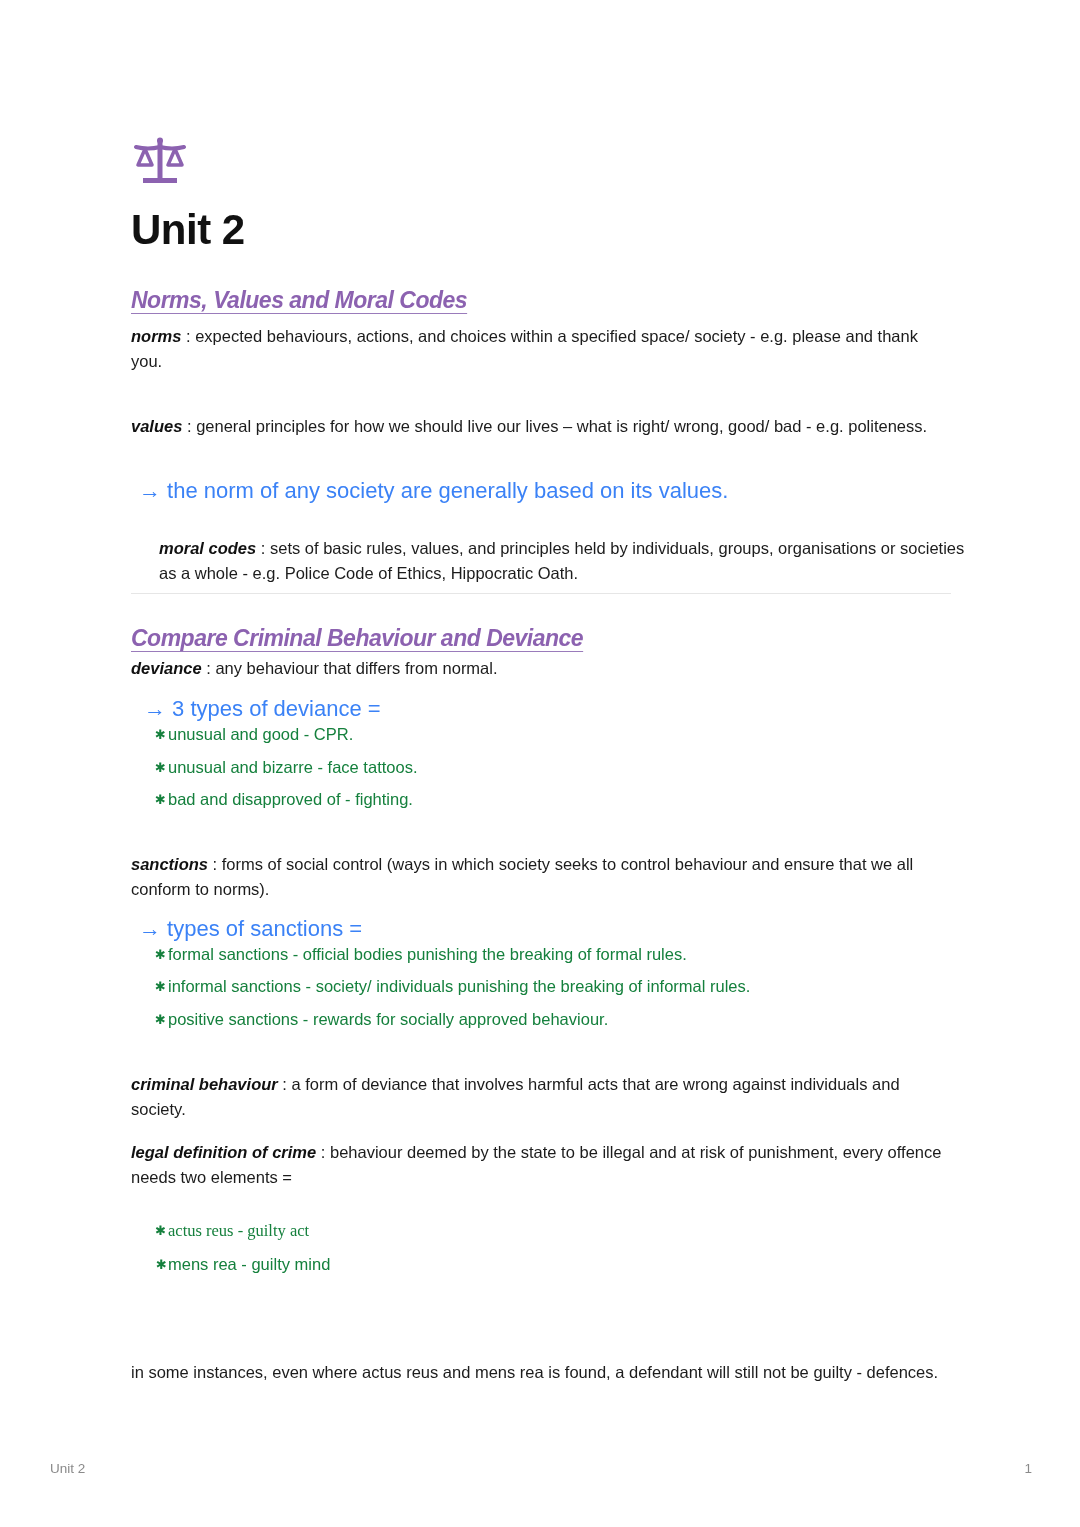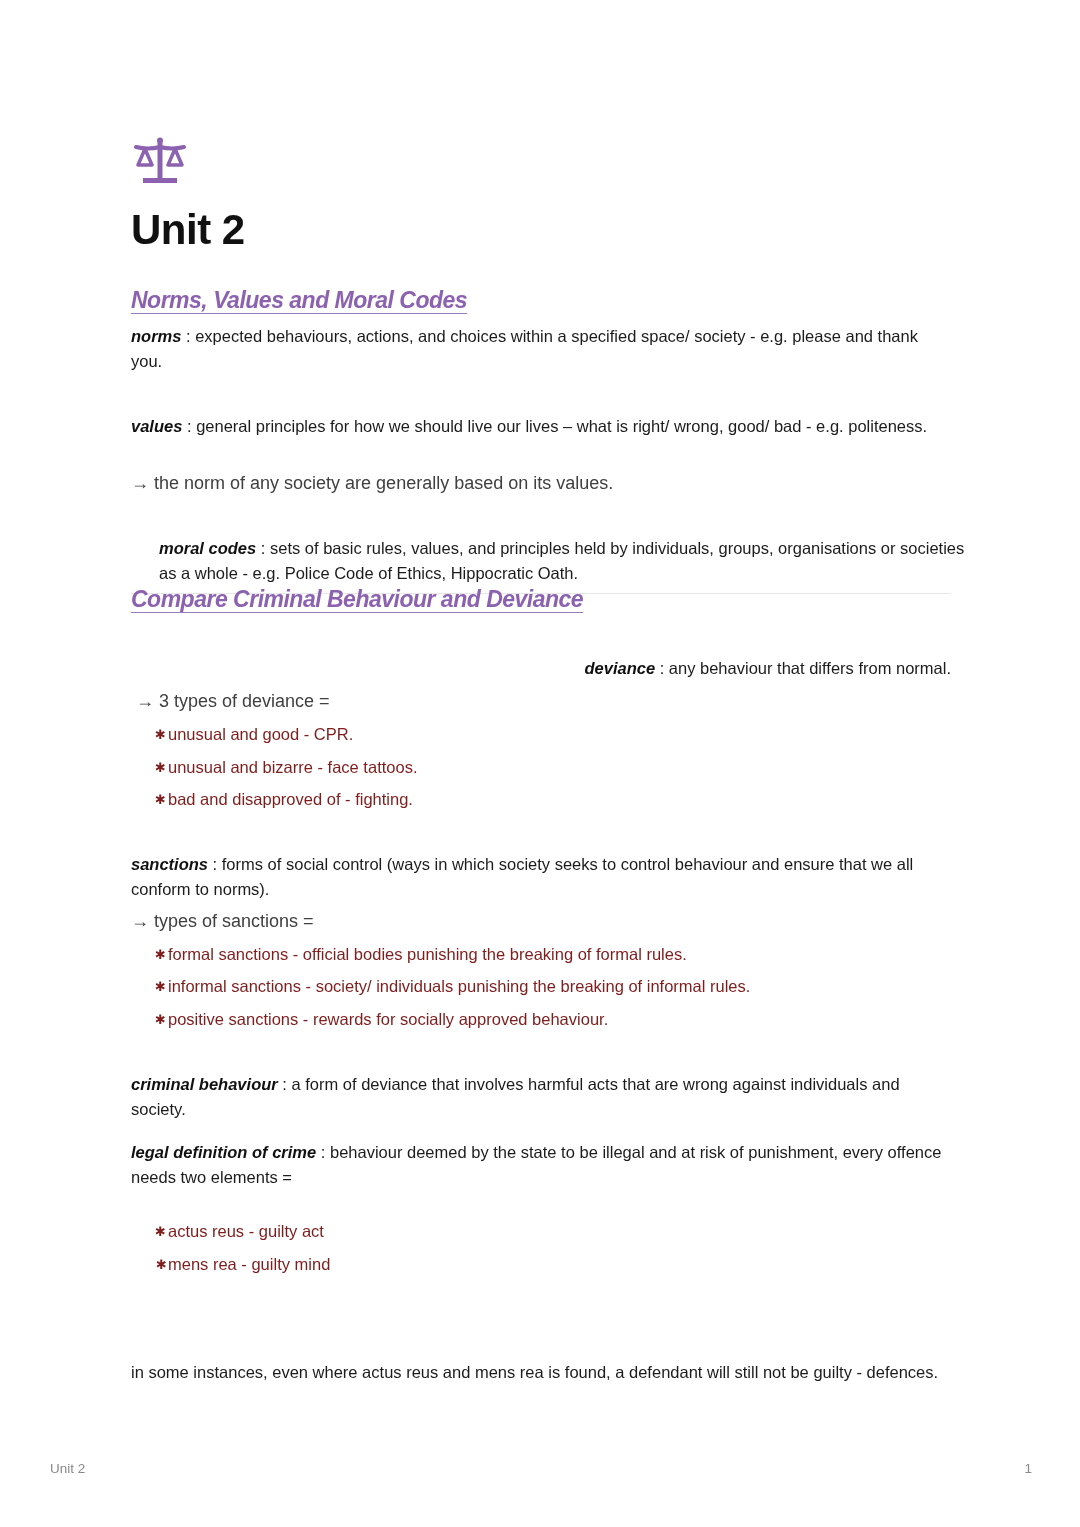--- a/index.html
+++ b/index.html
@@ -65,33 +65,33 @@
       color: #1c1c1c;
     }
     .term {
       font-weight: 700;
       font-style: italic;
       color: #111111;
     }
     .arrow-line {
       position: absolute;
       left: 0;
-      margin: 0;
-      font-size: 18px;
+      margin: 8px;
+      font-size: 22px;
       line-height: 24.5px;
-      color: #404040;
+      color: #3b82f6;
       white-space: nowrap;
     }
     .bullet {
       position: absolute;
       left: 24px;
       margin: 0;
       font-size: 16.5px;
       line-height: 24.5px;
-      color: #7f1d1d;
+      color: #15803d;
       white-space: nowrap;
     }
     .bullet .dot {
       display: inline-block;
       width: 13px;
       font-size: 13px;
       position: relative;
       top: -1px;
     }
     .divider {
@@ -148,23 +148,23 @@
   <p class="arrow-line" style="top:471px;">
     <span>→</span><span> the norm of any society are generally based on its values.</span>
   </p>
 
   <p class="para" style="top:536px;margin-left:28px;">
     <span class="term">moral codes</span><span> : sets of basic rules, values, and principles held by individuals, groups, organisations or societies as a whole - e.g. Police Code of Ethics, Hippocratic Oath.</span>
   </p>
 
   <div class="divider"></div>
 
-  <h2 class="heading" style="top:583px;">Compare Criminal Behaviour and Deviance</h2>
-
-  <p class="para" style="top:656px;text-align:right;">
+  <h2 class="heading" style="top:622px;">Compare Criminal Behaviour and Deviance</h2>
+
+  <p class="para" style="top:656px;">
     <span class="term">deviance</span><span> : any behaviour that differs from normal.</span>
   </p>
 
   <p class="arrow-line" style="top:689px; left:5px;">
     <span>→</span><span> 3 types of deviance =</span>
   </p>
 
   <p class="bullet" style="top:722px;">
     <span class="dot">✱</span><span>unusual and good - CPR.</span>
   </p>
@@ -194,21 +194,21 @@
   </p>
 
   <p class="para" style="top:1072px;">
     <span class="term">criminal behaviour</span><span> : a form of deviance that involves harmful acts that are wrong against individuals and society.</span>
   </p>
 
   <p class="para" style="top:1140px;">
     <span class="term">legal definition of crime</span><span> : behaviour deemed by the state to be illegal and at risk of punishment, every offence needs two elements =</span>
   </p>
 
-  <p class="bullet" style="top:1219px;">
+  <p class="bullet" style="top:1219px;font-family:Liberation Serif, serif;">
     <span class="dot">✱</span><span>actus reus - guilty act</span>
   </p>
   <p class="bullet" style="top:1252px;text-align:center;">
     <span class="dot">✱</span><span>mens rea - guilty mind</span>
   </p>
 
   <p class="para" style="top:1360px;">in some instances, even where actus reus and mens rea is found, a defendant will still not be guilty - defences.</p>
 
 </div>
 

